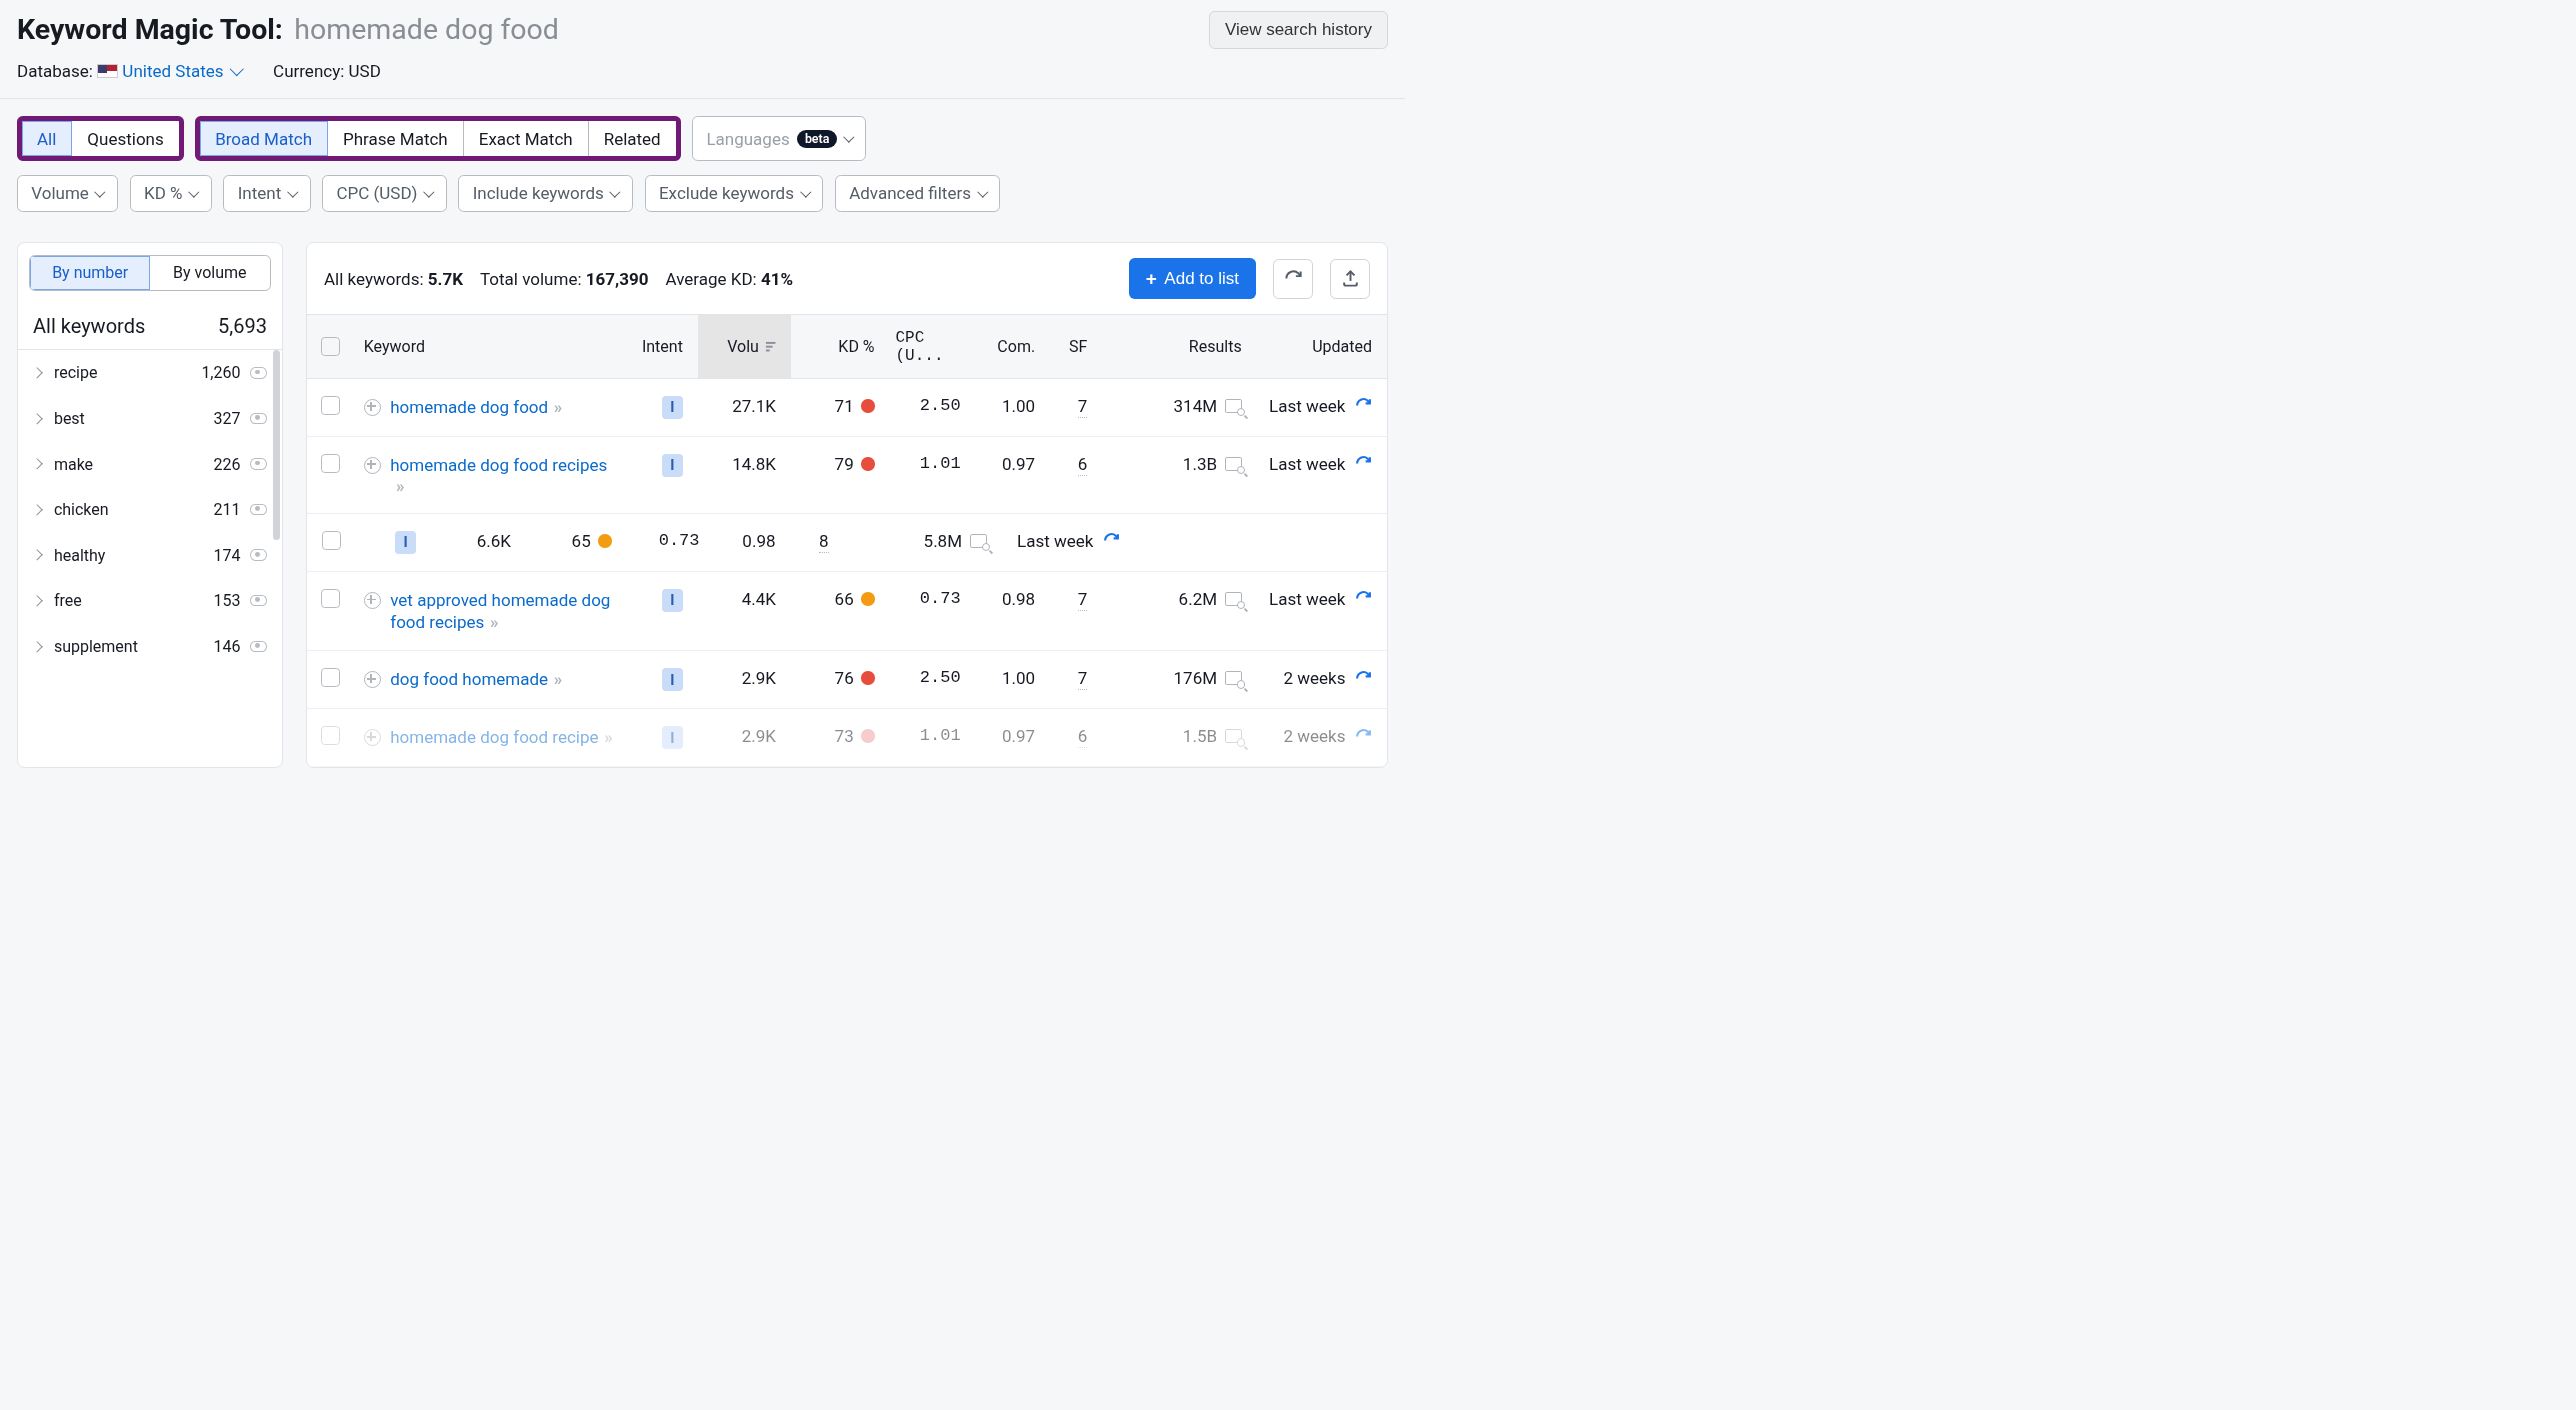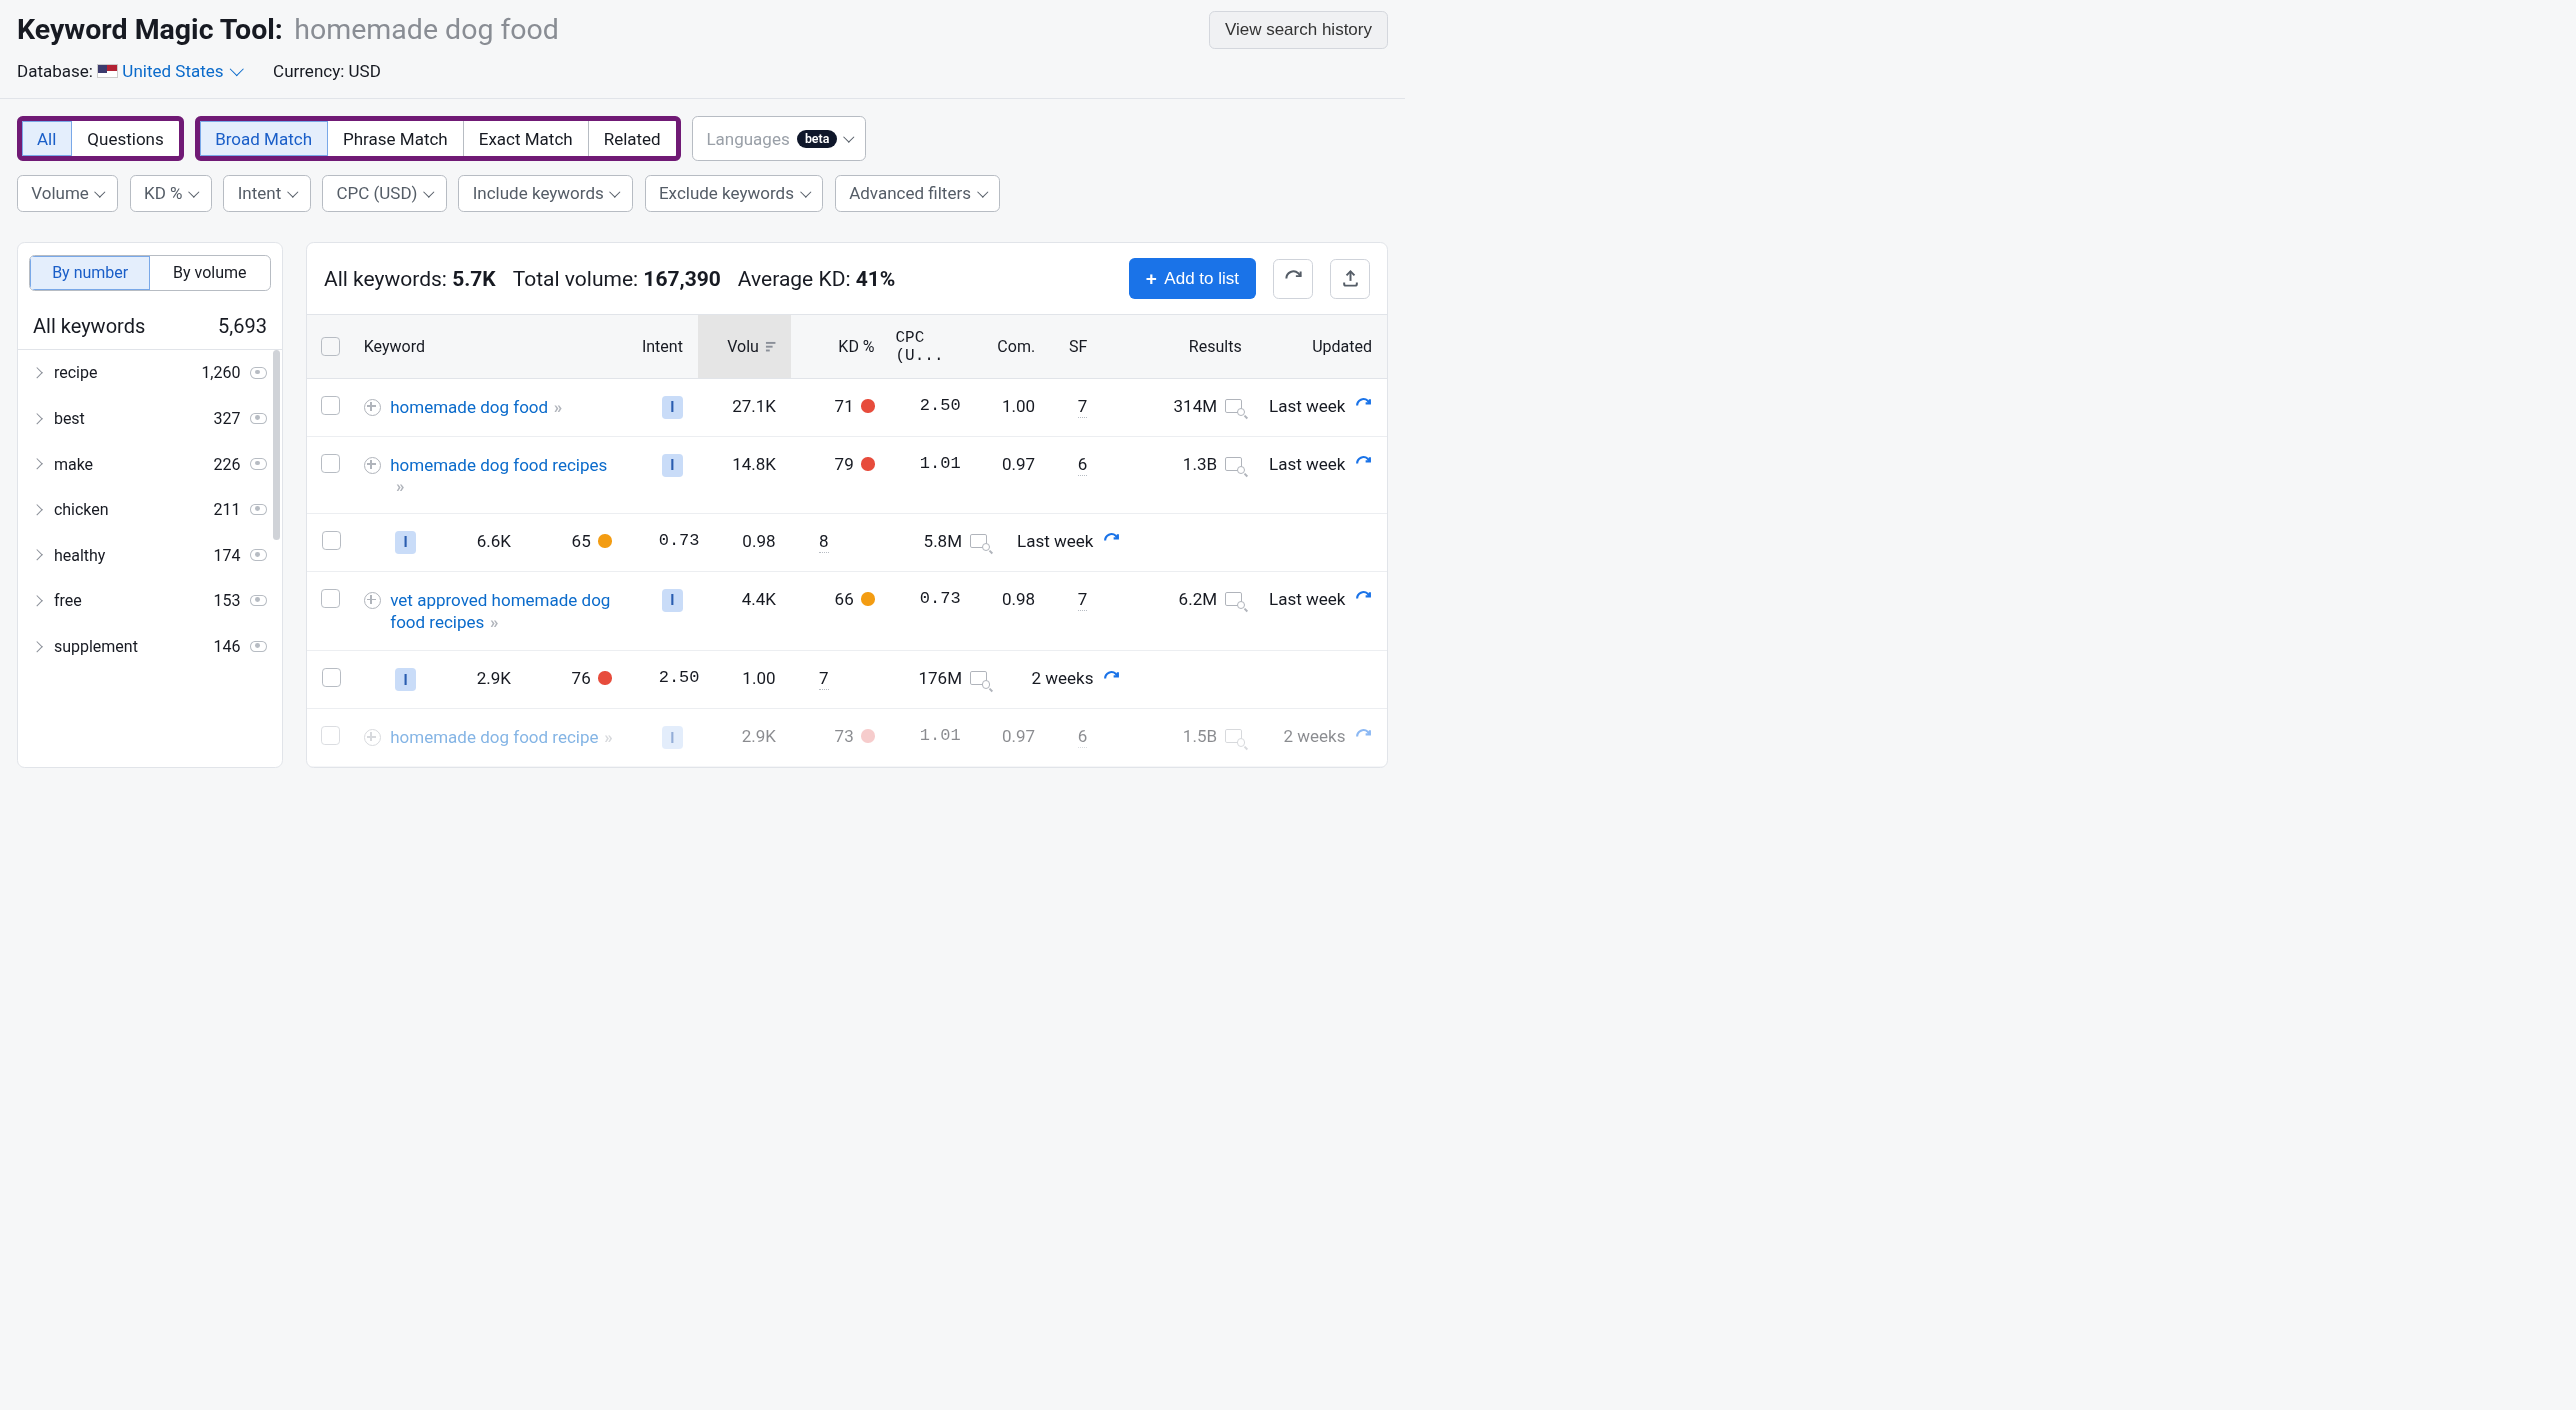--- a/index.html
+++ b/index.html
@@ -43,21 +43,21 @@
 .sb-scroll-thumb { position: absolute; right: 1.9px; top: 0; width: 7.6px; height: 190px; background: #d0d3d8; border-radius: 3.8px; }
 .sb-row { display: flex; align-items: center; padding: 13.3px 15px; font-size: 16px; color: #171a22; cursor: pointer; }
 .sb-chev { width: 7.6px; height: 7.6px; border-right: 1.9px solid #8a8f98; border-bottom: 1.9px solid #8a8f98; transform: rotate(-45deg); margin-right: 13.3px; flex-shrink: 0; }
 .sb-label { flex: 1; }
 .sb-count { color: #171a22; margin-right: 9.5px; }
 .eye-icon { width: 17px; height: 11.4px; border: 1.9px solid #b7bcc3; border-radius: 60% / 100%; position: relative; }
 .eye-icon::after { content: ""; position: absolute; width: 4.8px; height: 4.8px; background: #b7bcc3; border-radius: 50%; left: 4.3px; top: 1.4px; }
 
 .content { flex: 1; background: #fff; border: 1px solid #e1e4e9; border-radius: 7.6px; overflow: hidden; }
 .summary-row { display: flex; align-items: center; padding: 15px 17px; gap: 17px; }
-.summary-chunk { font-size: 21px; color: #171a22; }
+.summary-chunk { font-size: 17px; color: #171a22; }
 .summary-chunk .lbl { color: #171a22; }
 .summary-chunk .val { font-weight: 700; }
 .spacer { flex: 1; }
 .add-btn { background: #1a73e8; color: #fff; border: none; border-radius: 5.7px; padding: 9.5px 17px; font-size: 17px; cursor: pointer; display: flex; align-items: center; gap: 7.6px; }
 .icon-sq-btn { width: 40px; height: 40px; border: 1px solid #cfd3da; border-radius: 5.7px; background: #fff; display: flex; align-items: center; justify-content: center; cursor: pointer; color: #555d67; }
 
 
 .thead { display: flex; background: #f6f7f8; border-top: 1px solid #e1e4e9; border-bottom: 1px solid #e1e4e9; font-size: 16px; color: #171a22; }
 .th, .td { padding: 13.3px 9.5px; display: flex; align-items: center; }
 .col-check { width: 48px; justify-content: center; }
@@ -444,20 +444,26 @@
                     <path d="M21 3v6h-6"></path>
                     <path d="M3 12a9 9 0 0 1 15-6.7L21 9"></path>
                   </svg></span>
               </div>
             </div>
           </div>
           <div class="trow">
             <div class="td col-check">
               <div class="checkbox"></div>
             </div>
+            <div class="td col-kw">
+              <div class="kw-cell">
+                <span class="plus-circle"></span>
+                <span><span class="kw-link">dog food homemade</span><span class="dbl-chev">»</span></span>
+              </div>
+            </div>
             <div class="td col-intent">
               <span class="intent-badge">I</span>
             </div>
             <div class="td col-vol">2.9K</div>
             <div class="td col-kd">
               <div class="kd-wrap">
                 <span>76</span>
                 <span class="kd-dot" style="background:#e74c3c"></span>
               </div>
             </div>

